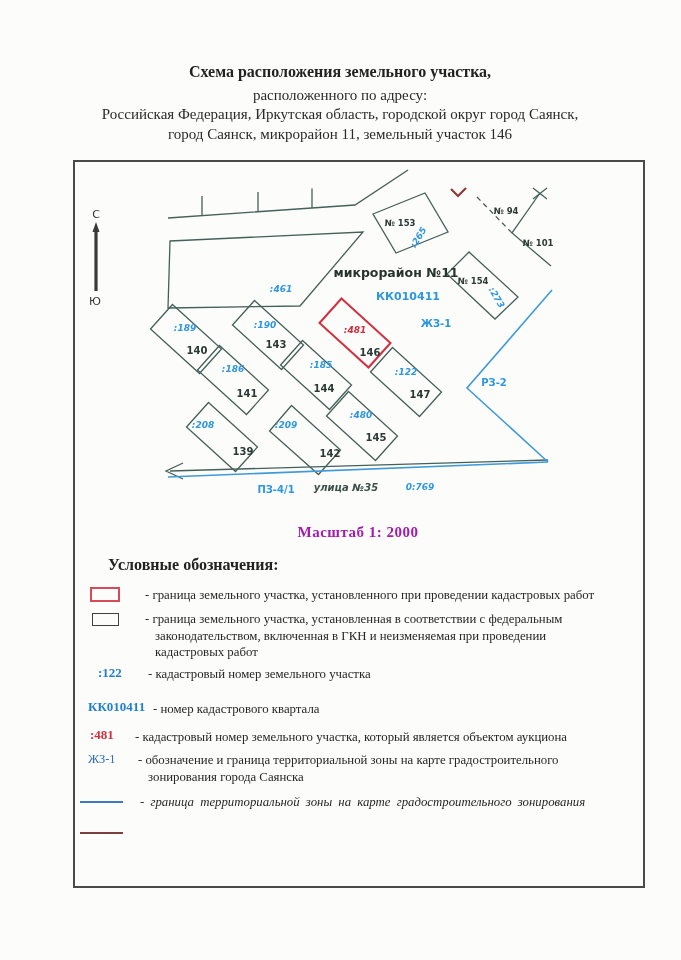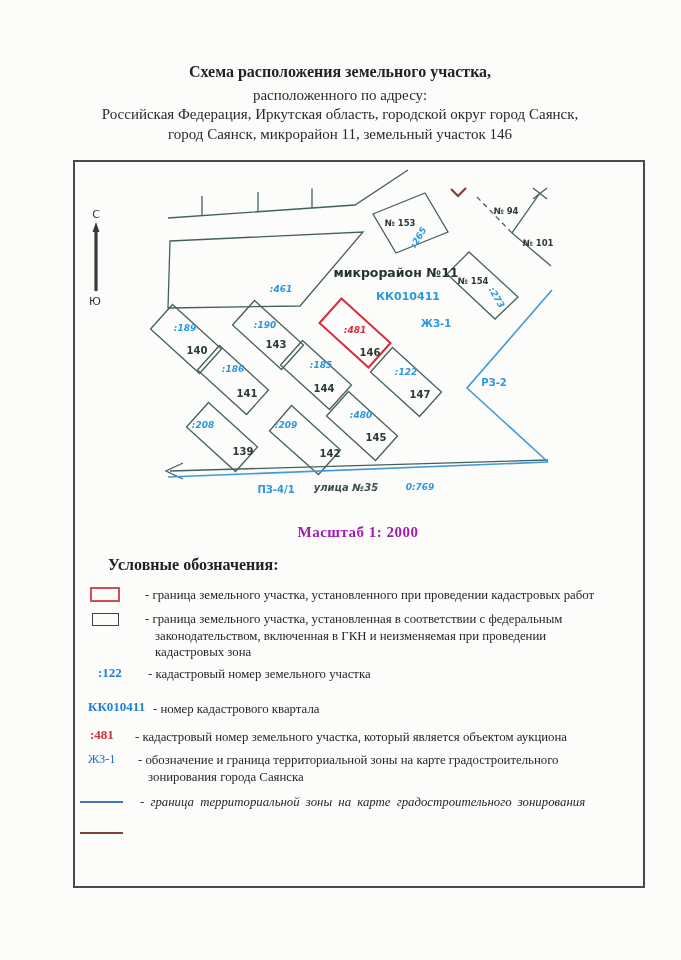--- a/index.html
+++ b/index.html
@@ -163,21 +163,21 @@
   <div class="scale-label">Масштаб 1: 2000</div>
 
   <div class="legend-heading">Условные обозначения:</div>
 
   <div class="sym-rect-red"></div>
   <div class="ltext" style="left:145px;top:587px;width:480px;">- граница земельного участка, установленного при проведении кадастровых работ</div>
 
   <div class="sym-rect-black"></div>
   <div class="ltext" style="left:145px;top:611px;width:480px;">- граница земельного участка, установленная в соответствии с федеральным
 законодательством, включенная в ГКН и неизменяемая при проведении
-кадастровых зона</div>
+кадастровых работ</div>
 
   <span class="sym-label sym-blue" style="position:absolute;left:98px;top:665px;">:122</span>
   <div class="ltext" style="left:148px;top:666px;width:480px;">- кадастровый номер земельного участка</div>
 
   <span class="sym-label sym-blue" style="position:absolute;left:88px;top:699px;">КК010411</span>
   <div class="ltext" style="left:153px;top:701px;width:480px;">- номер кадастрового квартала</div>
 
   <span class="sym-label sym-red" style="position:absolute;left:90px;top:727px;">:481</span>
   <div class="ltext" style="left:135px;top:729px;width:500px;">- кадастровый номер земельного участка, который является объектом аукциона</div>
 

